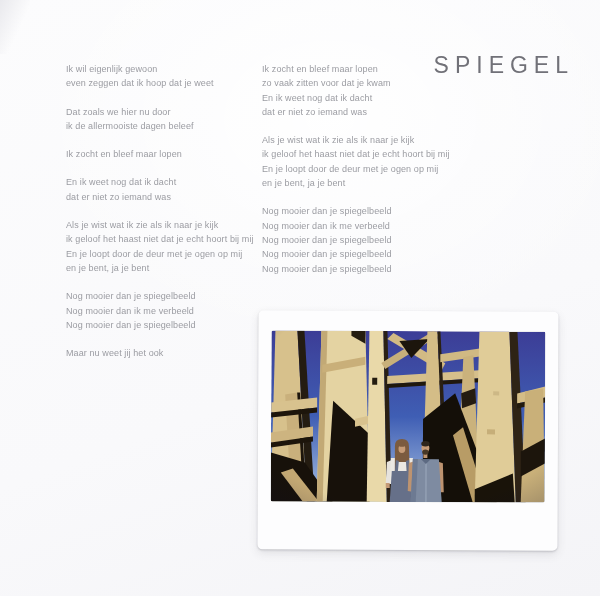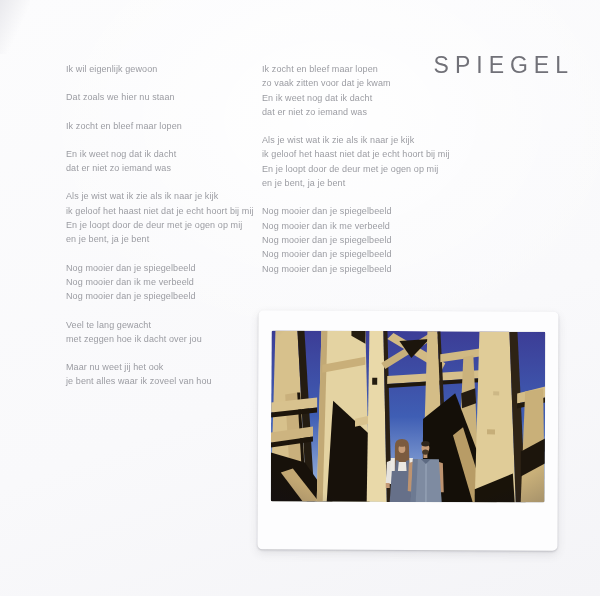--- a/index.html
+++ b/index.html
@@ -49,49 +49,46 @@
 </style>
 </head>
 <body>
 
 <div class="page">
   <div class="corner-shade"></div>
 
   <div class="col col-left">
     <div class="stanza">
       <p>Ik wil eigenlijk gewoon</p>
-    </div>
-    <div class="stanza">
-      <p>Dat zoals we hier nu staan</p>
+      <p>even zeggen dat ik hoop dat je weet</p>
+    </div>
+    <div class="stanza">
+      <p>Dat zoals we hier nu door</p>
+      <p>ik de allermooiste dagen beleef</p>
     </div>
     <div class="stanza">
       <p>Ik zocht en bleef maar lopen</p>
     </div>
     <div class="stanza">
       <p>En ik weet nog dat ik dacht</p>
       <p>dat er niet zo iemand was</p>
     </div>
     <div class="stanza">
       <p>Als je wist wat ik zie als ik naar je kijk</p>
       <p>ik geloof het haast niet dat je echt hoort bij mij</p>
       <p>En je loopt door de deur met je ogen op mij</p>
       <p>en je bent, ja je bent</p>
     </div>
     <div class="stanza">
       <p>Nog mooier dan je spiegelbeeld</p>
       <p>Nog mooier dan ik me verbeeld</p>
       <p>Nog mooier dan je spiegelbeeld</p>
     </div>
     <div class="stanza">
-      <p>Veel te lang gewacht</p>
-      <p>met zeggen hoe ik dacht over jou</p>
-    </div>
-    <div class="stanza">
       <p>Maar nu weet jij het ook</p>
-      <p>je bent alles waar ik zoveel van hou</p>
     </div>
   </div>
 
   <div class="col col-right">
     <div class="stanza">
       <p>Ik zocht en bleef maar lopen</p>
       <p>zo vaak zitten voor dat je kwam</p>
       <p>En ik weet nog dat ik dacht</p>
       <p>dat er niet zo iemand was</p>
     </div>

